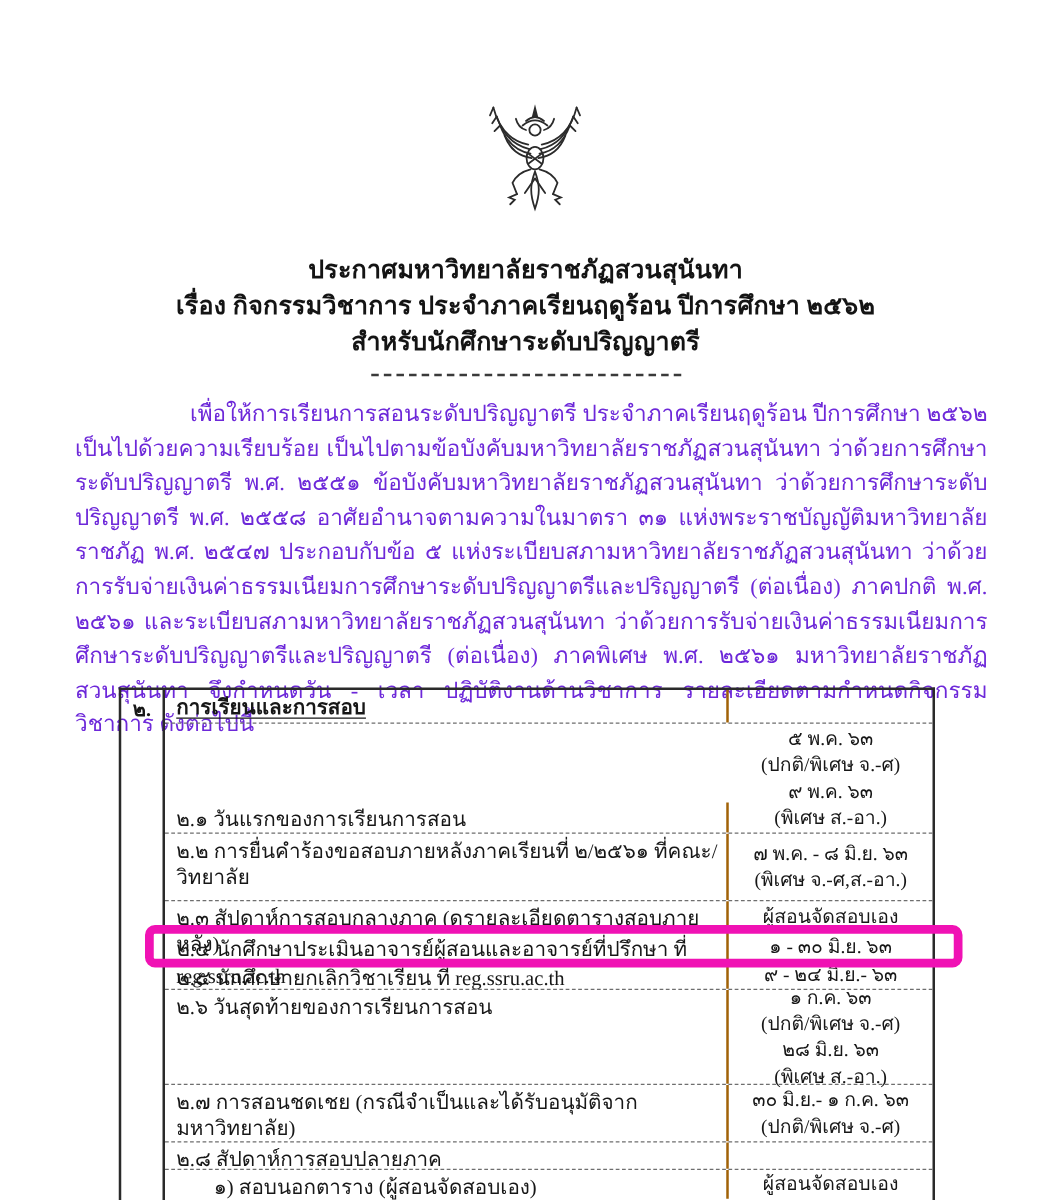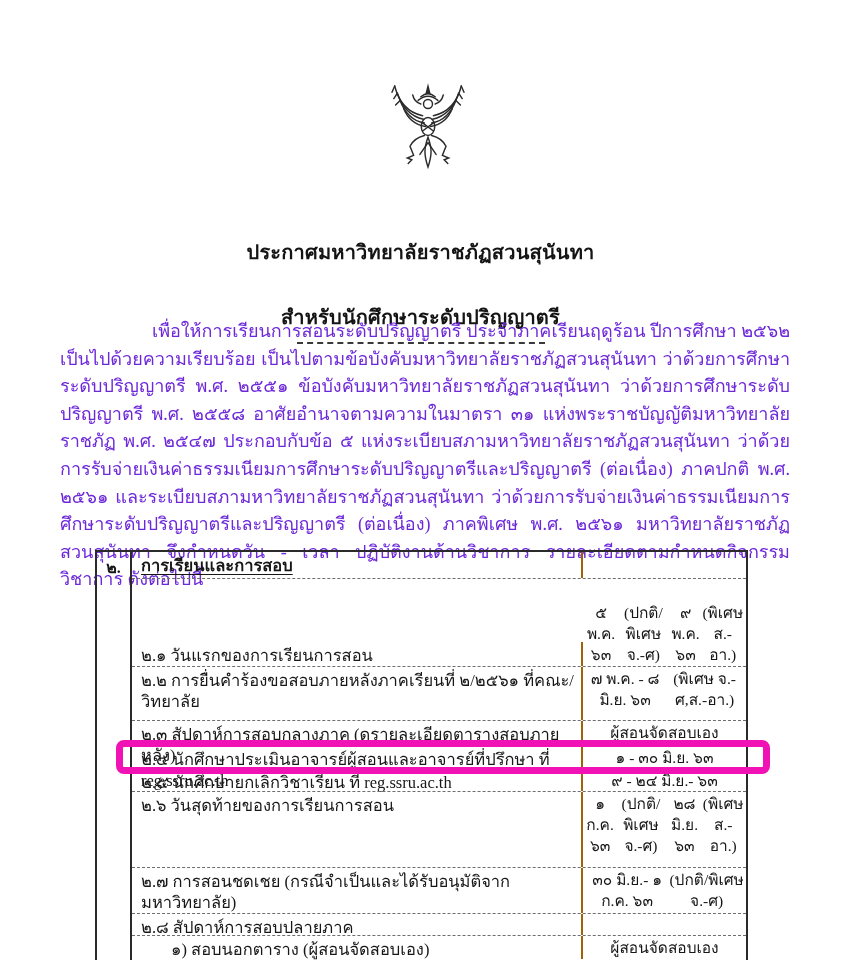--- a/index.html
+++ b/index.html
@@ -9,21 +9,21 @@
     color:#1c1c1c;
   }
   .page{position:relative;width:841px;height:960px;background:#fff;}
 
   
   .emblem{position:absolute;top:80px;left:374px;width:108px;height:120px;}
   .emblem svg{width:100%;height:100%;}
 
   
   .title-block{position:absolute;top:202px;left:0;width:841px;text-align:center;}
-  .title-line{font-size:20px;font-weight:bold;line-height:29px;color:#141414;letter-spacing:.2px;margin-top:36px;}
+  .title-line{font-size:20px;font-weight:bold;line-height:29px;color:#141414;letter-spacing:.2px;}
   .dash-rule{width:248px;height:0;border-top:2px dashed #3a3a3a;margin:10px auto 0 auto;}
 
   
   .body-par{
     position:absolute;top:318px;left:60px;width:730px;margin:0;
     font-size:18px;line-height:27.6px;text-align:justify;text-indent:92px;color:#6d28d9;
   }
 
   
   .acttable{
@@ -37,21 +37,21 @@
   }
   .rows{flex:1 1 auto;display:flex;flex-direction:column;}
   .t-row{display:flex;box-sizing:border-box;position:relative;}
   .t-row + .t-row{border-top:1.5px dashed #6e6e6e;}
   .c-label{
     flex:1 1 auto;border-right:2px solid #a16207;box-sizing:border-box;
     padding:3px 6px 0 9px;line-height:21px;
   }
   .c-value{
     width:163px;flex:0 0 163px;box-sizing:border-box;
-    display:flex;flex-direction:row;justify-content:center;
+    display:flex;flex-direction:column;justify-content:center;
     text-align:center;font-size:15.5px;line-height:21px;padding:1px 2px;
   }
   .t-row.head .c-label{font-weight:bold;text-decoration:underline;text-underline-offset:3px;padding-top:3px;}
   .t-row.indent .c-label{padding-left:39px;}
   .hl-box{
     position:absolute;top:-6px;bottom:-6px;left:-16px;right:-24px;
     border:7px solid #F012B4;border-radius:8px;z-index:3;pointer-events:none;
   }
 </style>
 </head>
@@ -90,20 +90,21 @@
       <path d="M44 82 l-7 3 l5 2 l-4 4"></path>
       <path d="M76 82 l7 3 l-5 2 l4 4"></path>
 
       <path d="M60 62 C55.5 74 55.5 82 60 95 C64.5 82 64.5 74 60 62 Z"></path>
       <path d="M60 68 l-9 13 M60 68 l9 13"></path>
     </svg>
   </div>
 
   <div class="title-block">
     <div class="title-line">ประกาศมหาวิทยาลัยราชภัฏสวนสุนันทา</div>
+    <div class="title-line">เรื่อง  กิจกรรมวิชาการ  ประจำภาคเรียนฤดูร้อน ปีการศึกษา ๒๕๖๒</div>
     <div class="title-line">สำหรับนักศึกษาระดับปริญญาตรี</div>
     <div class="dash-rule"></div>
   </div>
 
   <p class="body-par">เพื่อให้การเรียนการสอนระดับปริญญาตรี ประจำภาคเรียนฤดูร้อน ปีการศึกษา ๒๕๖๒ เป็นไปด้วยความเรียบร้อย  เป็นไปตามข้อบังคับมหาวิทยาลัยราชภัฏสวนสุนันทา ว่าด้วยการศึกษาระดับปริญญาตรี พ.ศ. ๒๕๕๑ ข้อบังคับมหาวิทยาลัยราชภัฏสวนสุนันทา ว่าด้วยการศึกษาระดับปริญญาตรี พ.ศ. ๒๕๕๘ อาศัยอำนาจตามความในมาตรา ๓๑ แห่งพระราชบัญญัติมหาวิทยาลัยราชภัฏ พ.ศ. ๒๕๔๗ ประกอบกับข้อ ๕ แห่งระเบียบสภามหาวิทยาลัยราชภัฏสวนสุนันทา ว่าด้วยการรับจ่ายเงินค่าธรรมเนียมการศึกษาระดับปริญญาตรีและปริญญาตรี (ต่อเนื่อง) ภาคปกติ พ.ศ. ๒๕๖๑ และระเบียบสภามหาวิทยาลัยราชภัฏสวนสุนันทา ว่าด้วยการรับจ่ายเงินค่าธรรมเนียมการศึกษาระดับปริญญาตรีและปริญญาตรี (ต่อเนื่อง) ภาคพิเศษ พ.ศ. ๒๕๖๑ มหาวิทยาลัยราชภัฏสวนสุนันทา จึงกำหนดวัน - เวลา  ปฏิบัติงานด้านวิชาการ  รายละเอียดตามกำหนดกิจกรรมวิชาการ ดังต่อไปนี้</p>
 
   <div class="acttable">
     <div class="col-no">
       <span>๒.</span>
     </div>

